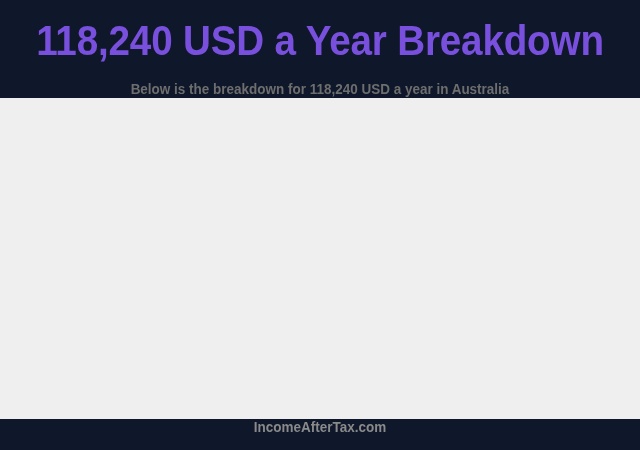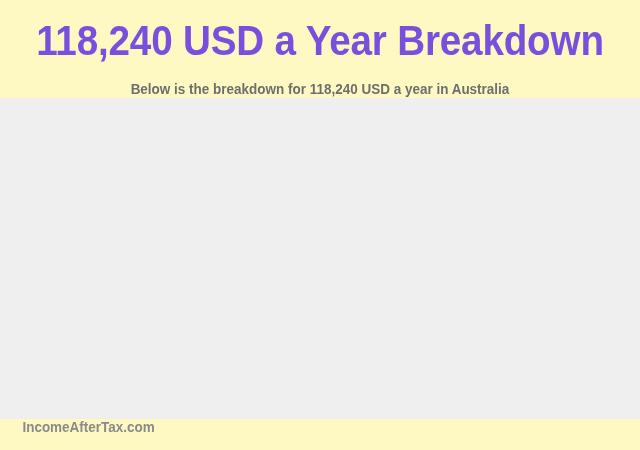--- a/index.html
+++ b/index.html
@@ -10,21 +10,21 @@
     width: 640px;
     height: 450px;
     background: #efefef;
     font-family: "Liberation Sans", sans-serif;
     overflow: hidden;
   }
   .page {
     position: relative;
     width: 640px;
     height: 450px;
-    background: #fef9c3;
+    background: #0f172a;
     box-sizing: border-box;
     display: flex;
     flex-direction: column;
     align-items: center;
   }
   .header-block {
     width: 100%;
     text-align: center;
     padding-top: 19px;
   }
@@ -52,20 +52,21 @@
     transform-origin: center center;
     white-space: nowrap;
   }
   .content-area {
     flex: 1 1 auto;
     width: 100%;
     background: #efefef;
   }
   .footer-block {
     width: 100%;
+    text-align: center;
     padding-bottom: 14px;
   }
   .site-credit {
     margin: 0;
     font-family: "Liberation Sans Narrow", "Liberation Sans", sans-serif;
     font-size: 14.5px;
     line-height: 17px;
     font-weight: bold;
     color: #8a8a8a;
     transform: scaleX(0.93);

